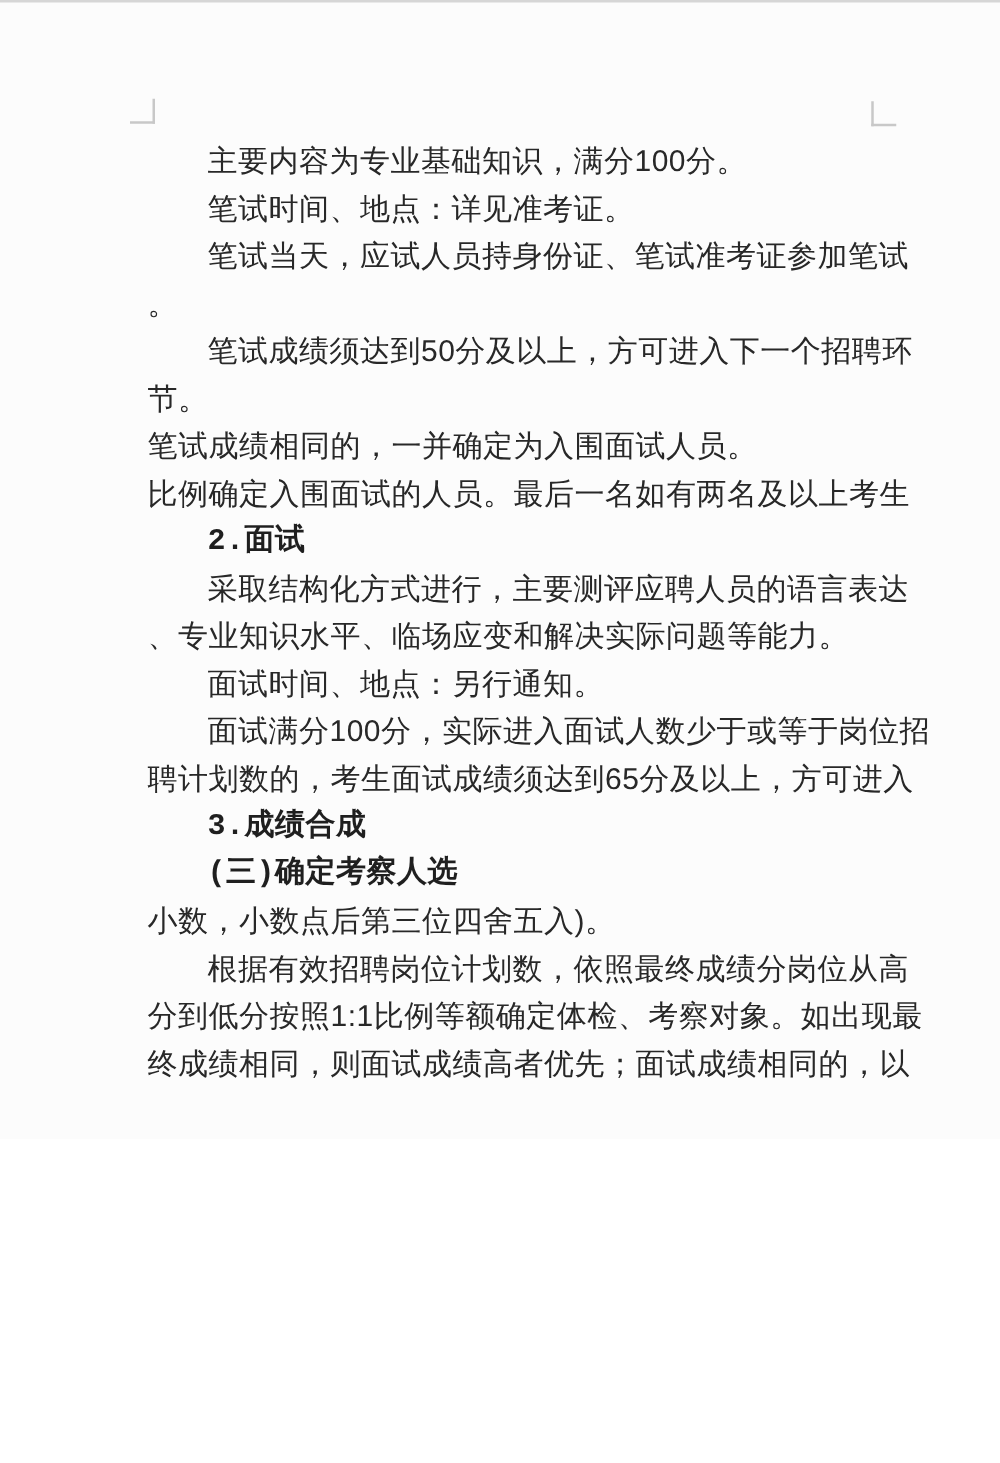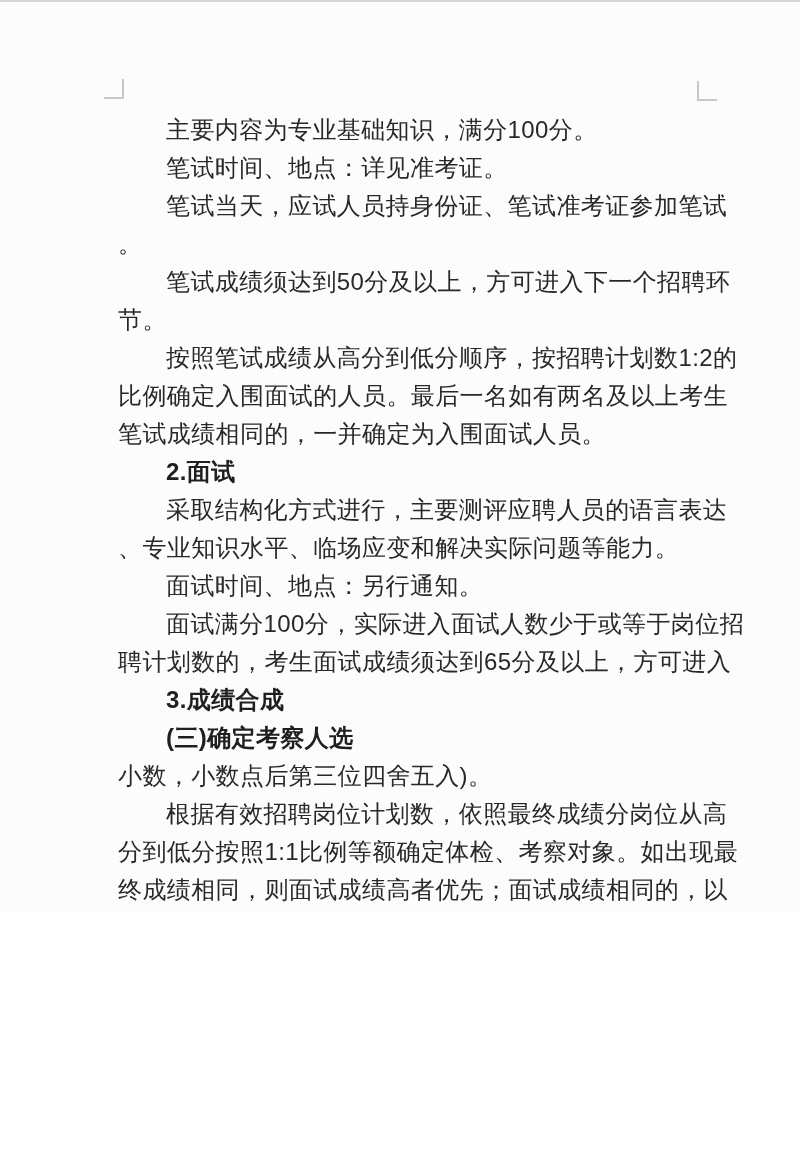--- a/index.html
+++ b/index.html
@@ -43,43 +43,42 @@
   }
   .doc-body .line {
     height: 38px;
     line-height: 38px;
     font-size: 24px;
     letter-spacing: 0.4px;
     white-space: nowrap;
     overflow: visible;
   }
   .doc-body .line.indent { padding-left: 48px; }
-  .doc-body .line.bold { font-weight: bold; color: #1f1f1f; }
+  .doc-body .line.bold { font-weight: bold; color: #1f1f1f; font-family: Liberation Mono, monospace; }
 </style>
 </head>
 <body>
 
 <div class="screen">
   <div class="top-hairline"></div>
 
   <div class="crop tl"></div>
   <div class="crop tr"></div>
   <div class="crop bl"></div>
   <div class="crop br"></div>
 
   <div class="doc-body">
       <div class="line indent">主要内容为专业基础知识，满分100分。</div>
       <div class="line indent">笔试时间、地点：详见准考证。</div>
       <div class="line indent">笔试当天，应试人员持身份证、笔试准考证参加笔试</div>
       <div class="line">。</div>
       <div class="line indent">笔试成绩须达到50分及以上，方可进入下一个招聘环</div>
       <div class="line">节。</div>
-      <div class="line indent">按照笔试成绩从高分到低分顺序，按招聘计划数1:2的</div>
+      <div class="line">笔试成绩相同的，一并确定为入围面试人员。</div>
       <div class="line">比例确定入围面试的人员。最后一名如有两名及以上考生</div>
-      <div class="line">笔试成绩相同的，一并确定为入围面试人员。</div>
       <div class="line indent bold">2.面试</div>
       <div class="line indent">采取结构化方式进行，主要测评应聘人员的语言表达</div>
       <div class="line">、专业知识水平、临场应变和解决实际问题等能力。</div>
       <div class="line indent">面试时间、地点：另行通知。</div>
       <div class="line indent">面试满分100分，实际进入面试人数少于或等于岗位招</div>
       <div class="line">聘计划数的，考生面试成绩须达到65分及以上，方可进入</div>
       <div class="line indent bold">3.成绩合成</div>
       <div class="line indent bold">(三)确定考察人选</div>
       <div class="line">小数，小数点后第三位四舍五入)。</div>
       <div class="line indent">根据有效招聘岗位计划数，依照最终成绩分岗位从高</div>

